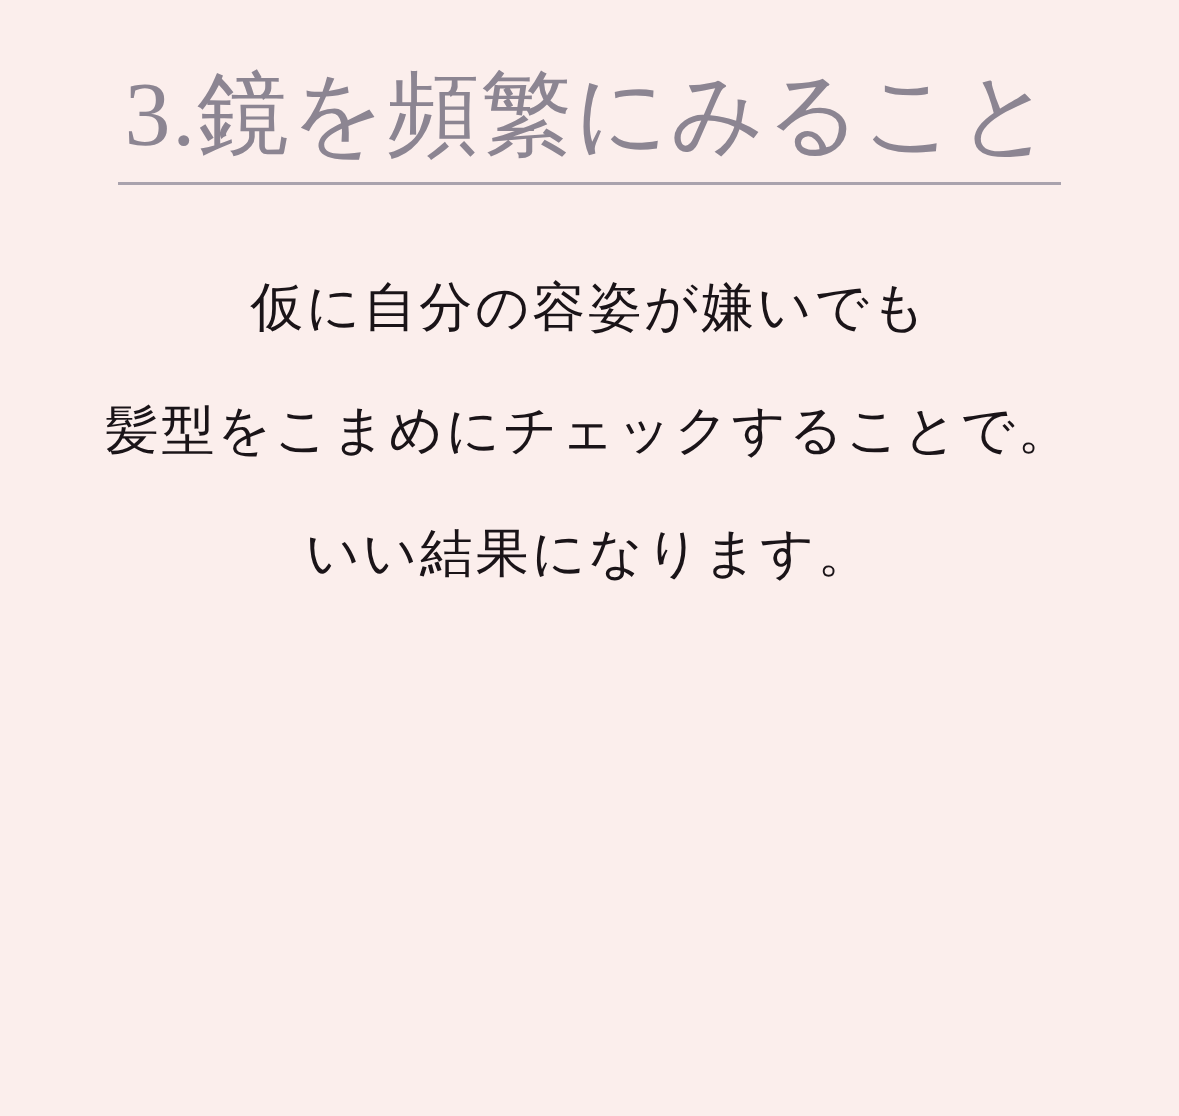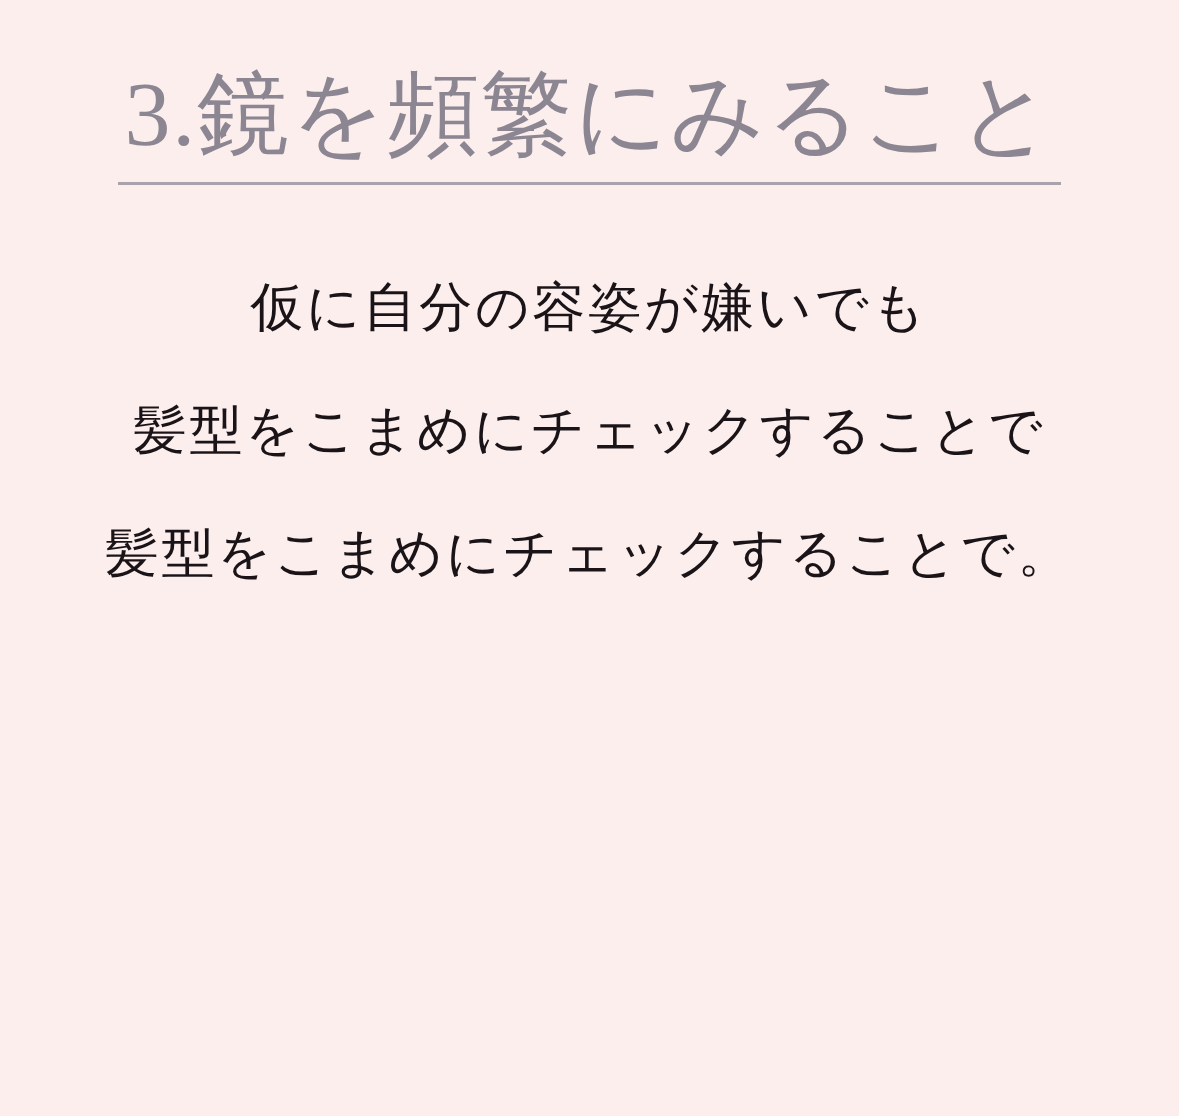--- a/index.html
+++ b/index.html
@@ -67,17 +67,17 @@
 <body>
 
 <div class="slide">
 
   <div class="heading-wrap">
     <div class="heading">3.鏡を頻繁にみること</div>
   </div>
 
   <div class="body-block">
     <div class="body-line">仮に自分の容姿が嫌いでも</div>
-    <div class="body-line">髪型をこまめにチェックすることで</div>
     <div class="body-line">髪型をこまめにチェックすることで。</div>
+    <div class="body-line">いい結果になります。</div>
   </div>
 
 </div>
 
 </body></html>

